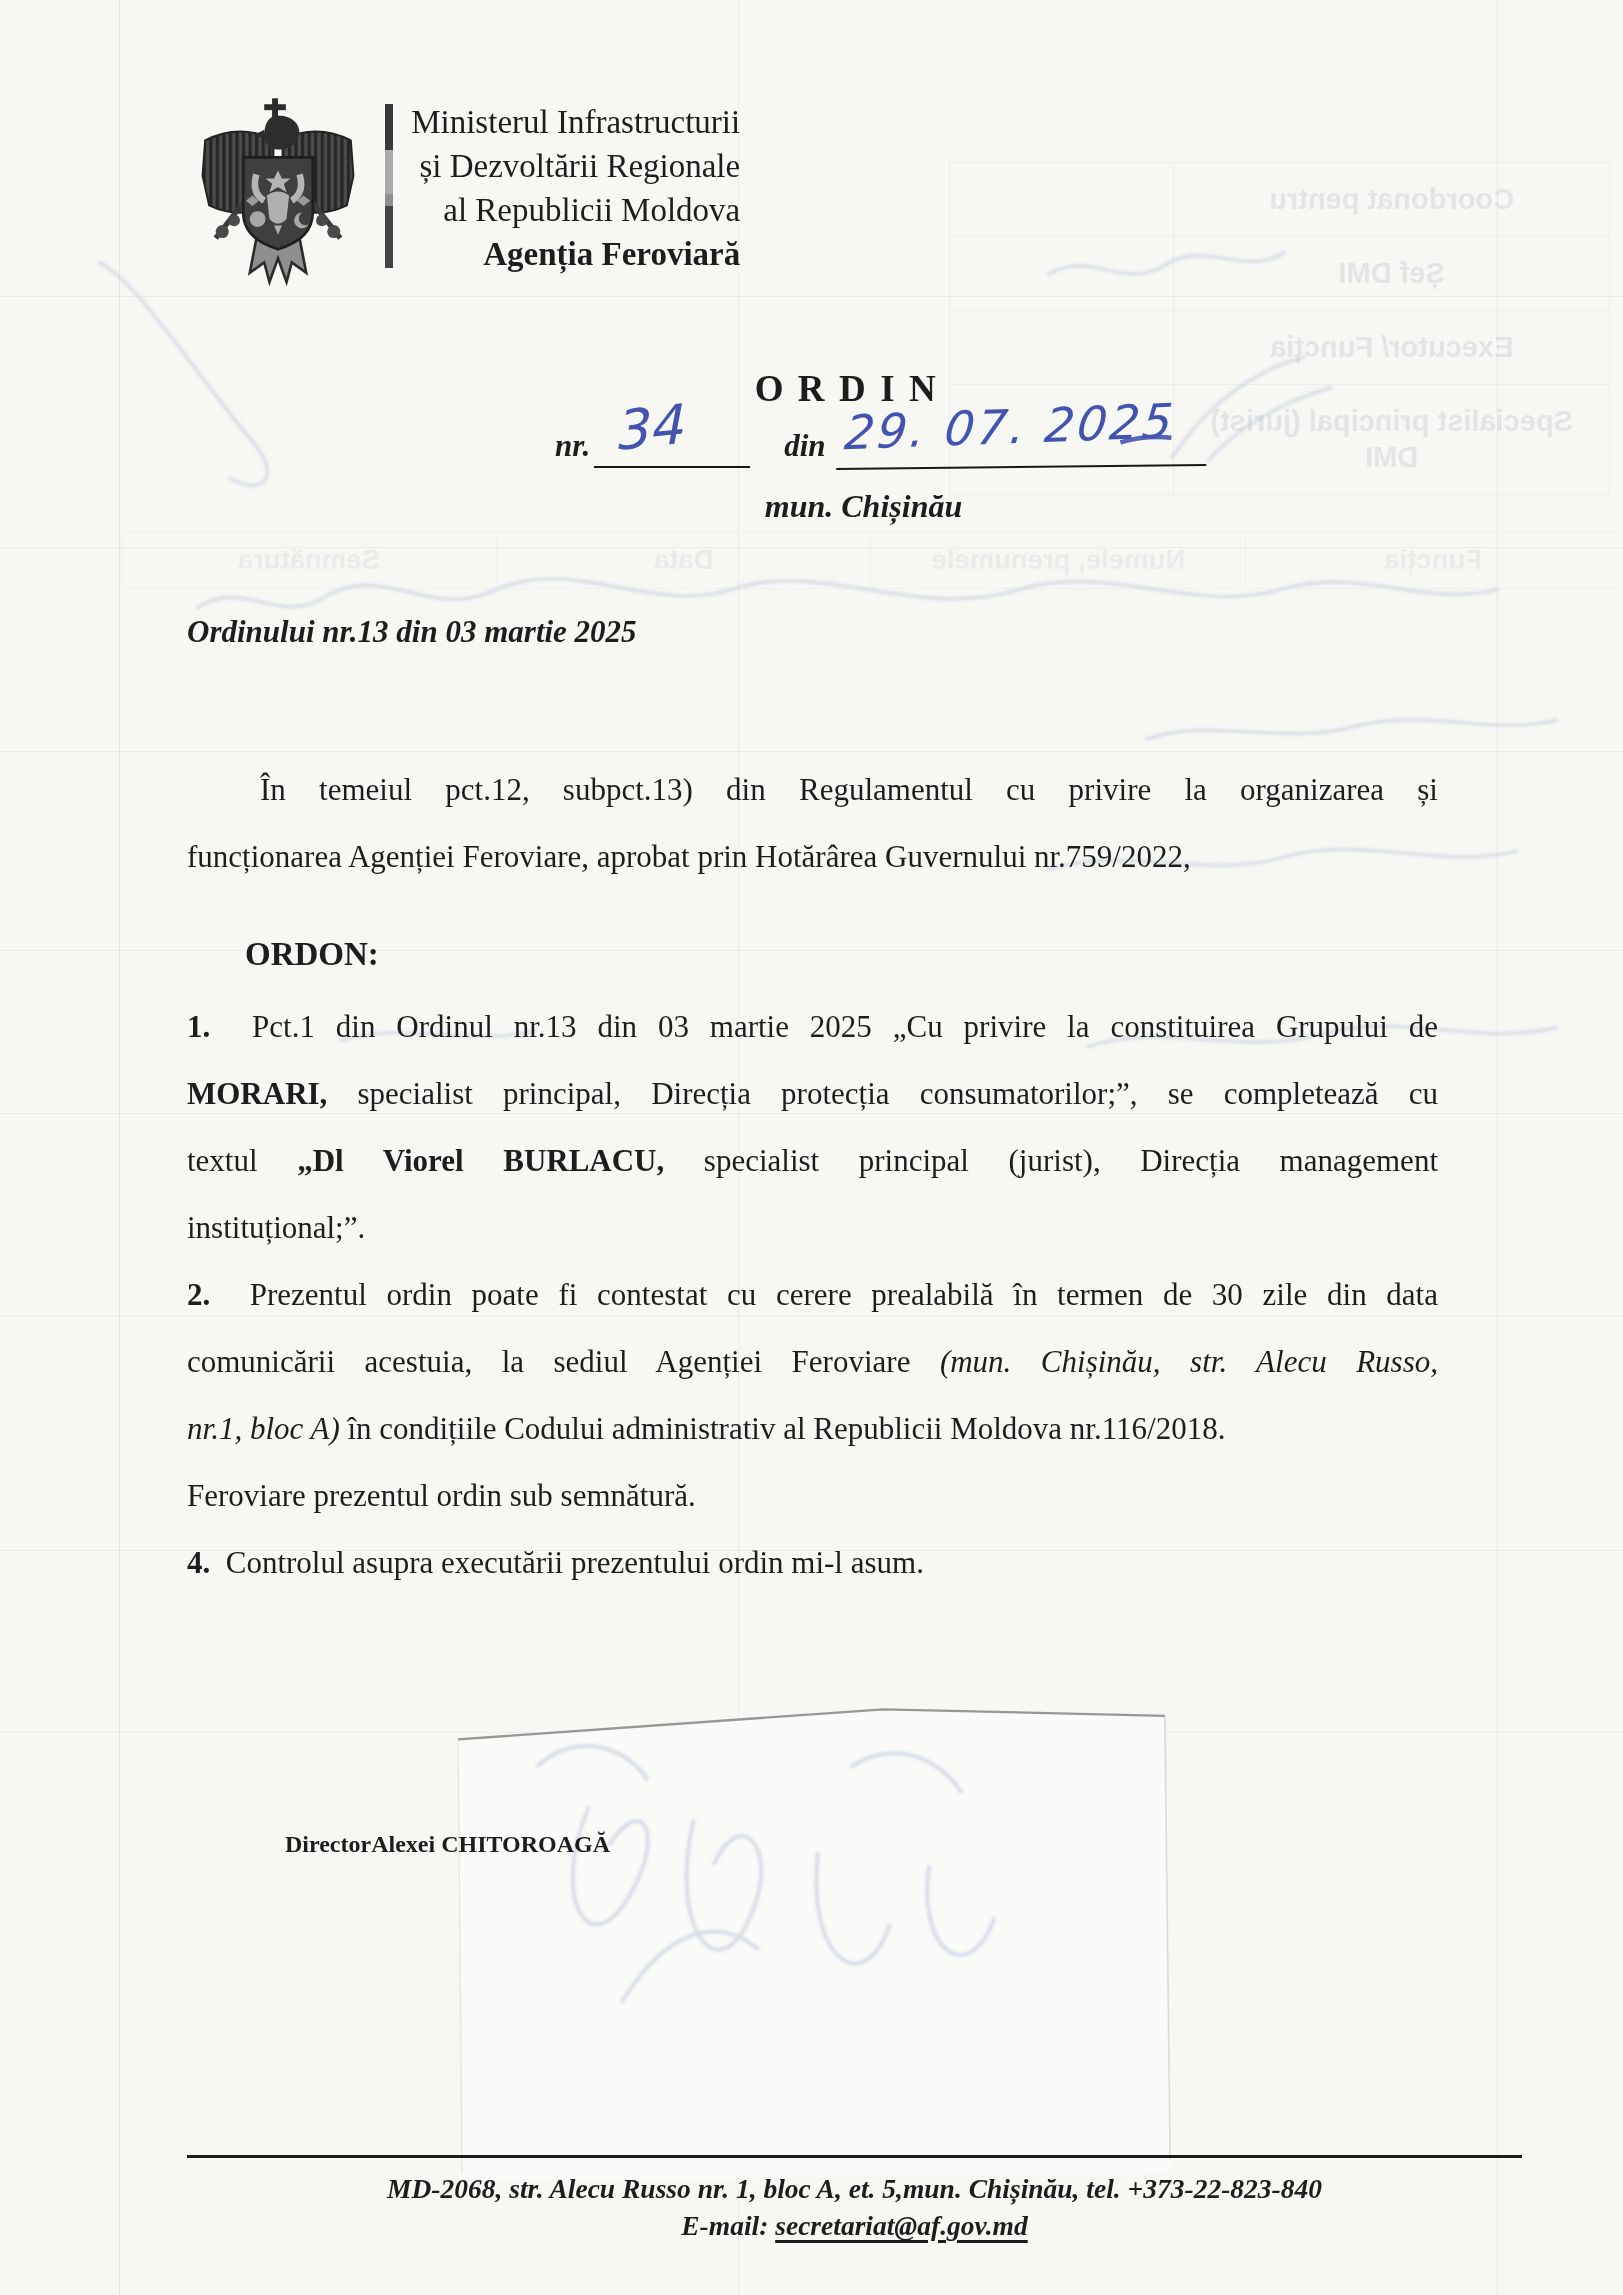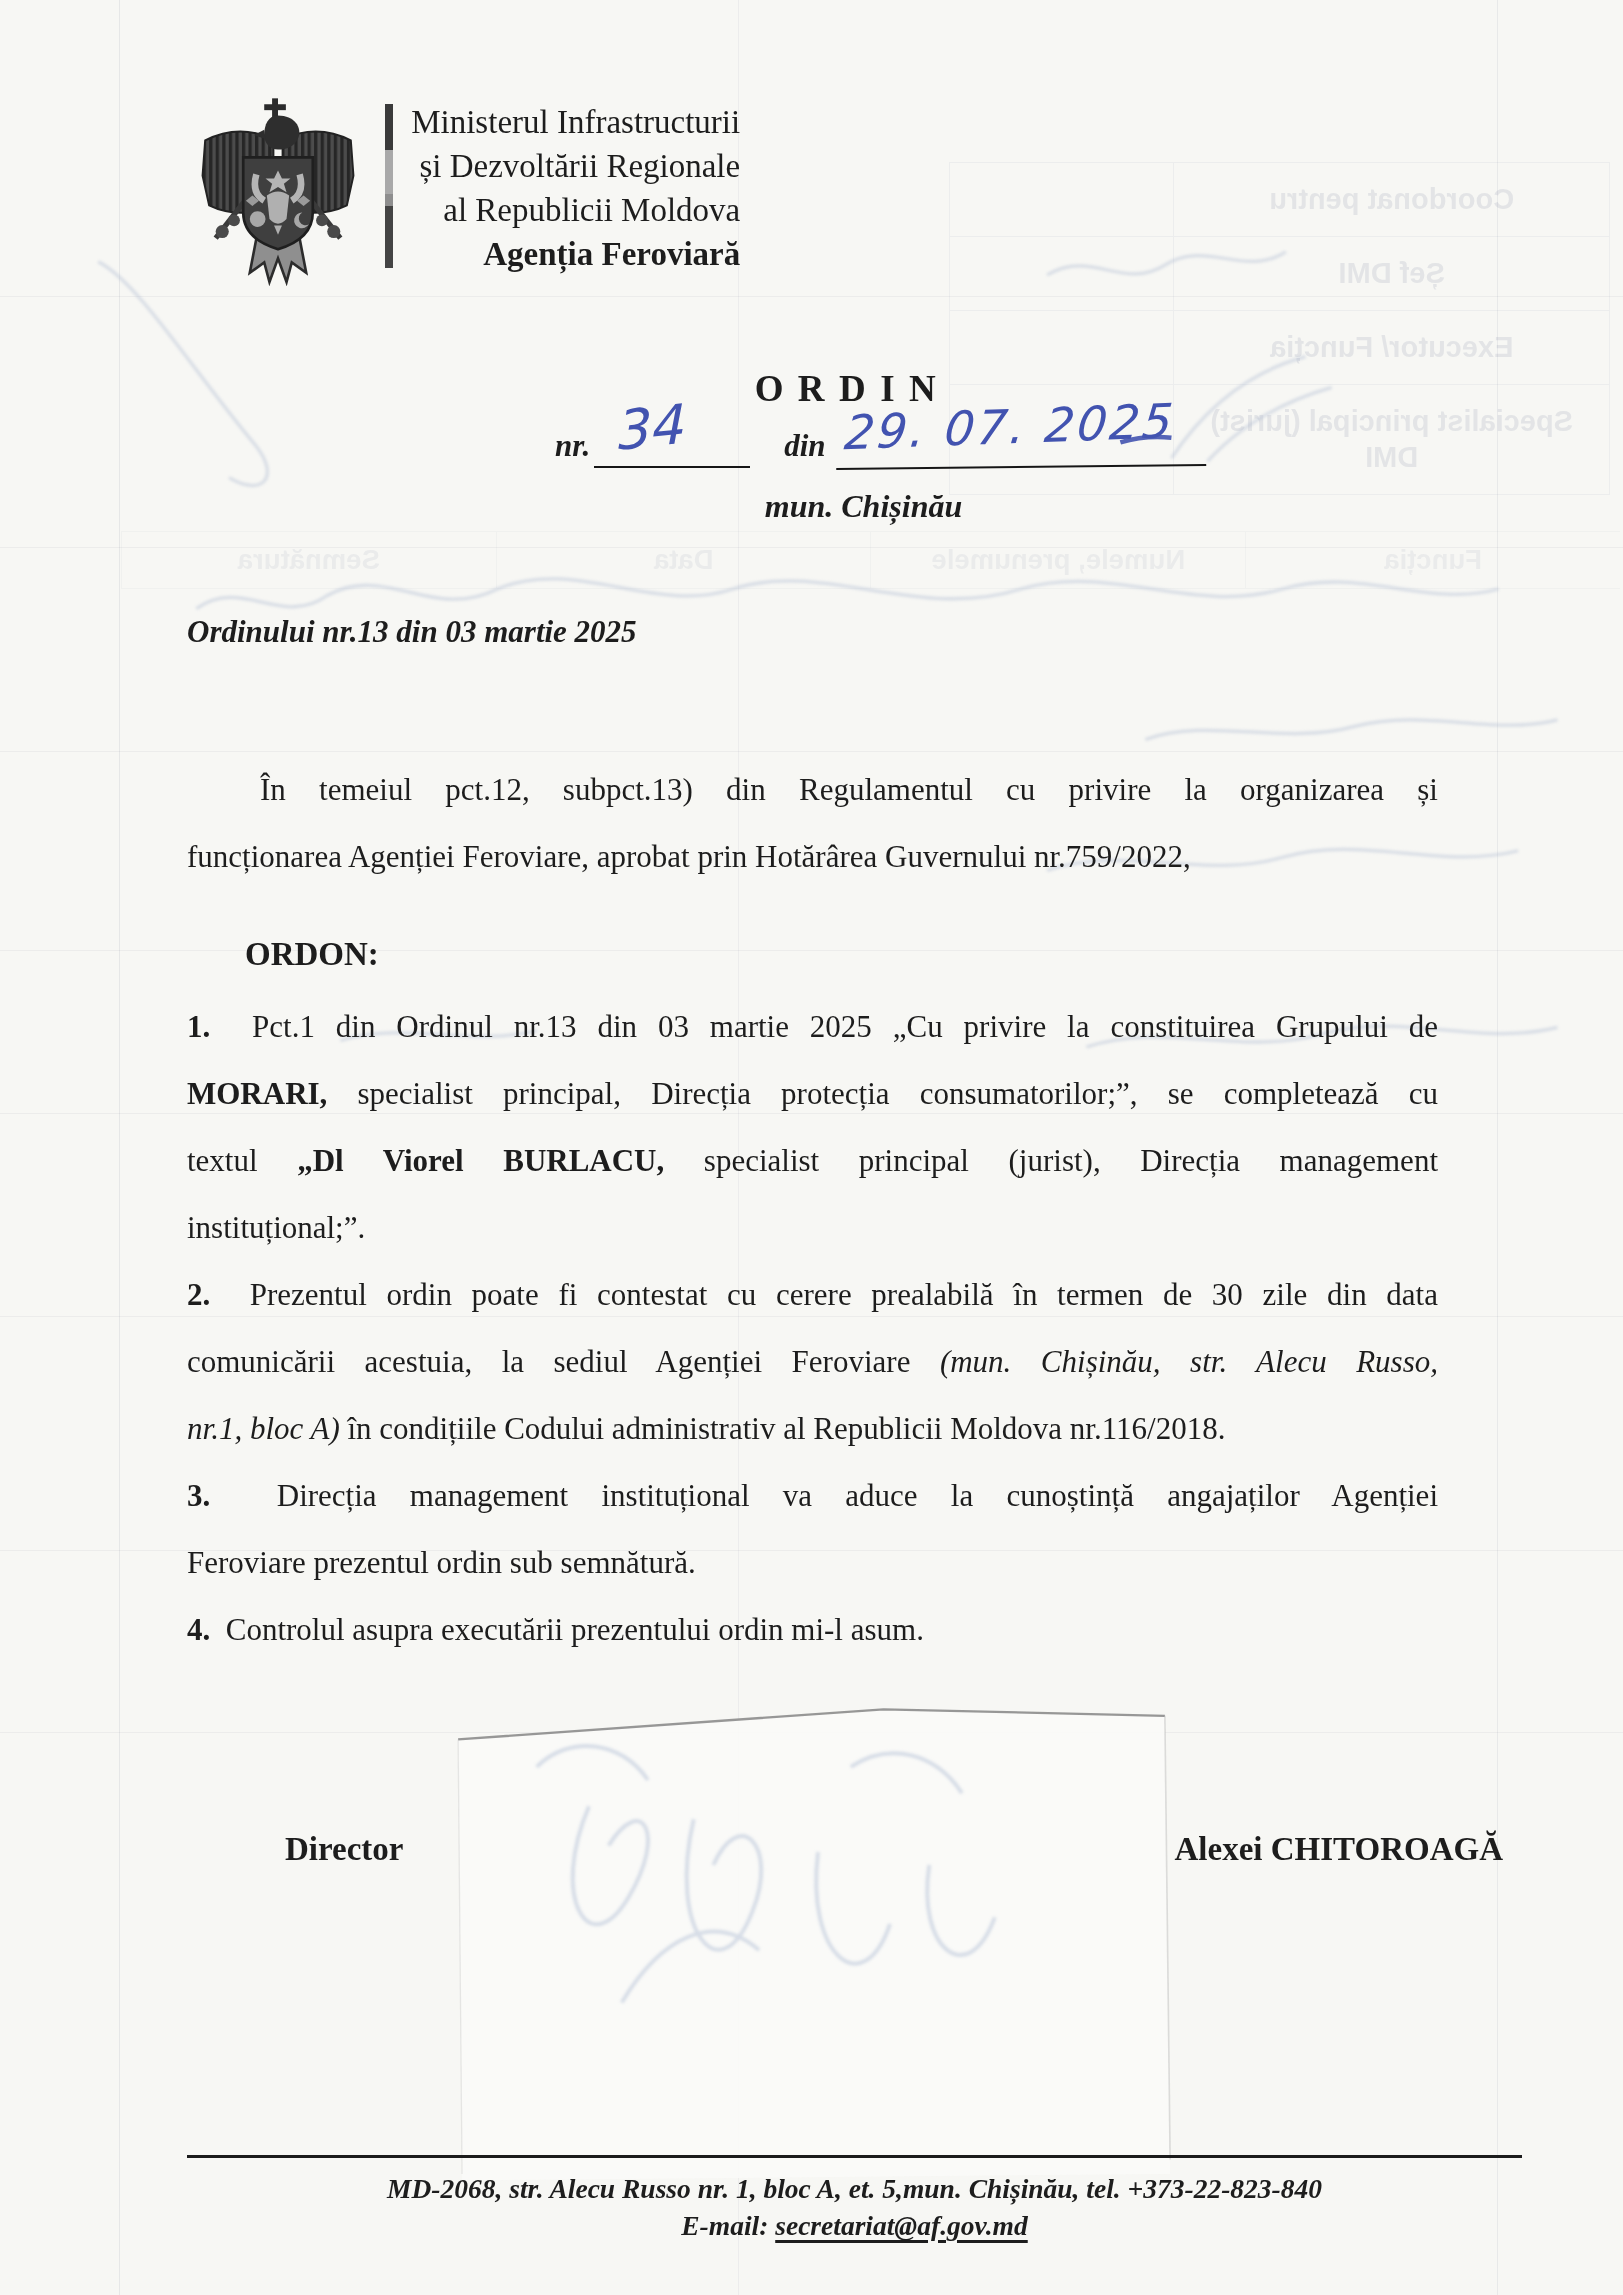--- a/index.html
+++ b/index.html
@@ -58,21 +58,21 @@
   
   .body{position:absolute;left:187px;top:756px;width:1251px;z-index:2;font-size:31px;}
   .line{height:67px;line-height:67px;margin:0;}
   .jl{text-align:justify;text-align-last:justify;}
   .ind{padding-left:73px;}
   .ordon{height:67px;line-height:67px;margin:31px 0 5.2px 0;text-align:left;font-size:33px;
          font-weight:bold;transform:translateX(58px);}
 
   
   .sigrow{position:absolute;left:187px;top:1831px;width:1316px;z-index:2;display:flex;
-          justify-content:space-between;font-size:33px;font-weight:bold;}
+          font-size:24px;font-weight:bold;}
   .sigrow .role{margin-left:98px;}
 
   
   .footer{position:absolute;left:187px;top:2155px;width:1335px;z-index:2;text-align:center;
           font-style:italic;font-weight:bold;font-size:27.5px;line-height:37px;}
   .footer .rule{height:3.3px;background:#1c1c1c;margin-bottom:11.8px;}
 
   .overlay{position:absolute;left:0;top:0;z-index:1;pointer-events:none;}
 </style>
 </head>
@@ -227,21 +227,20 @@
 
     <p class="line jl"><span class="b">1.</span><span>&nbsp; Pct.1 din Ordinul nr.13 din 03 martie 2025 „Cu privire la constituirea Grupului de</span></p>
     <p class="line jl"><span class="b">MORARI,</span><span> specialist principal, Direcția protecția consumatorilor;”, se completează cu</span></p>
     <p class="line jl"><span>textul </span><span class="b">„Dl Viorel BURLACU,</span><span> specialist principal (jurist), Direcția management</span></p>
     <p class="line"><span>instituțional;”.</span></p>
 
     <p class="line jl"><span class="b">2.</span><span>&nbsp; Prezentul ordin poate fi contestat cu cerere prealabilă în termen de 30 zile din data</span></p>
     <p class="line jl"><span>comunicării acestuia, la sediul Agenției Feroviare </span><span class="i">(mun. Chișinău, str. Alecu Russo,</span></p>
     <p class="line"><span class="i">nr.1, bloc A)</span><span> în condițiile Codului administrativ al Republicii Moldova nr.116/2018.</span></p>
 
-    <p class="line jl"><span class="b">3.</span><span>&nbsp; Direcția management instituțional va aduce la cunoștință angajaților Agenției</span></p>
     <p class="line"><span>Feroviare prezentul ordin sub semnătură.</span></p>
 
     <p class="line"><span class="b">4.</span><span>&nbsp; Controlul asupra executării prezentului ordin mi-l asum.</span></p>
   </div>
 
   <div class="sigrow">
     <span class="role">Director</span>
     <span>Alexei CHITOROAGĂ</span>
   </div>
 

